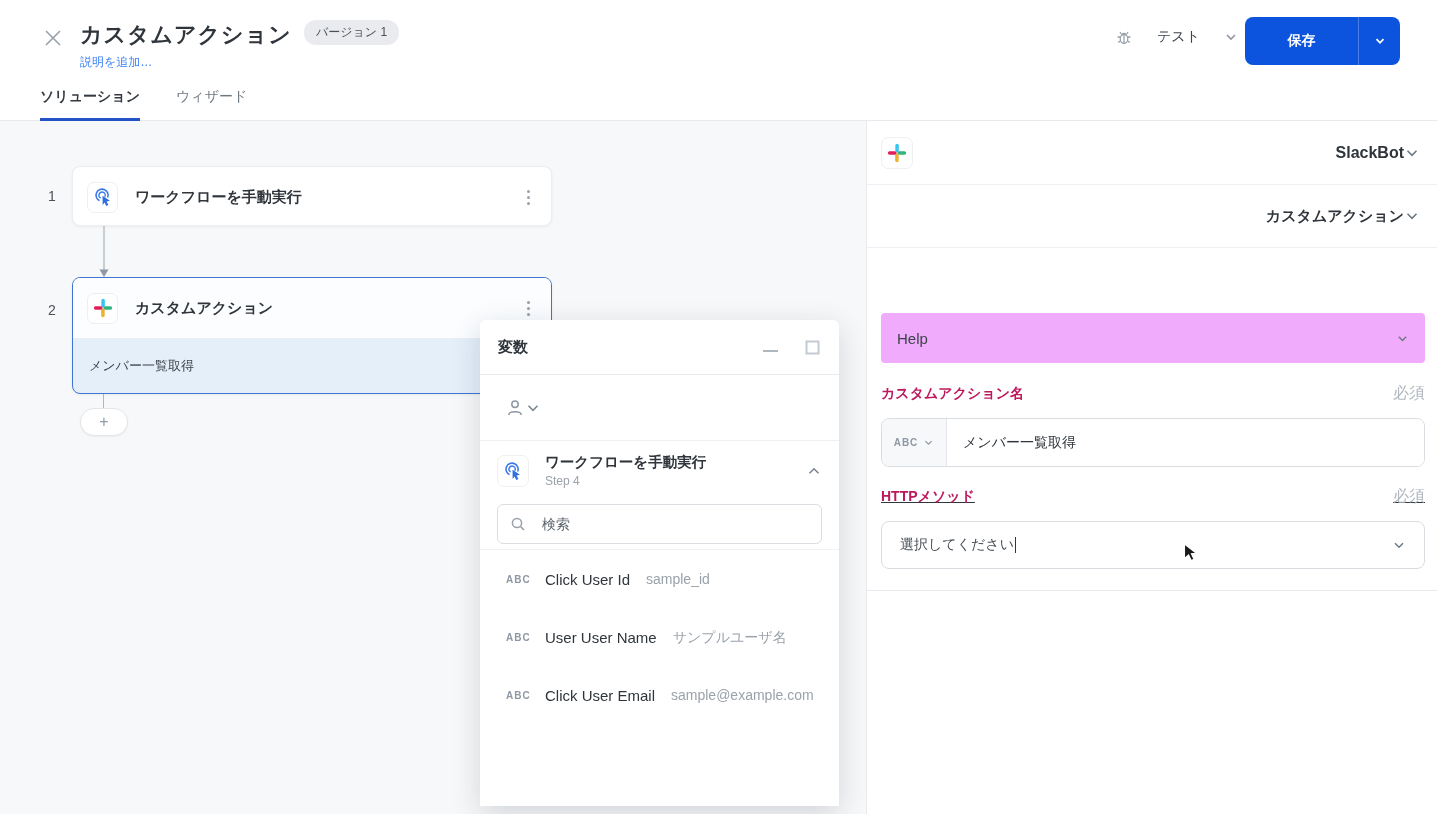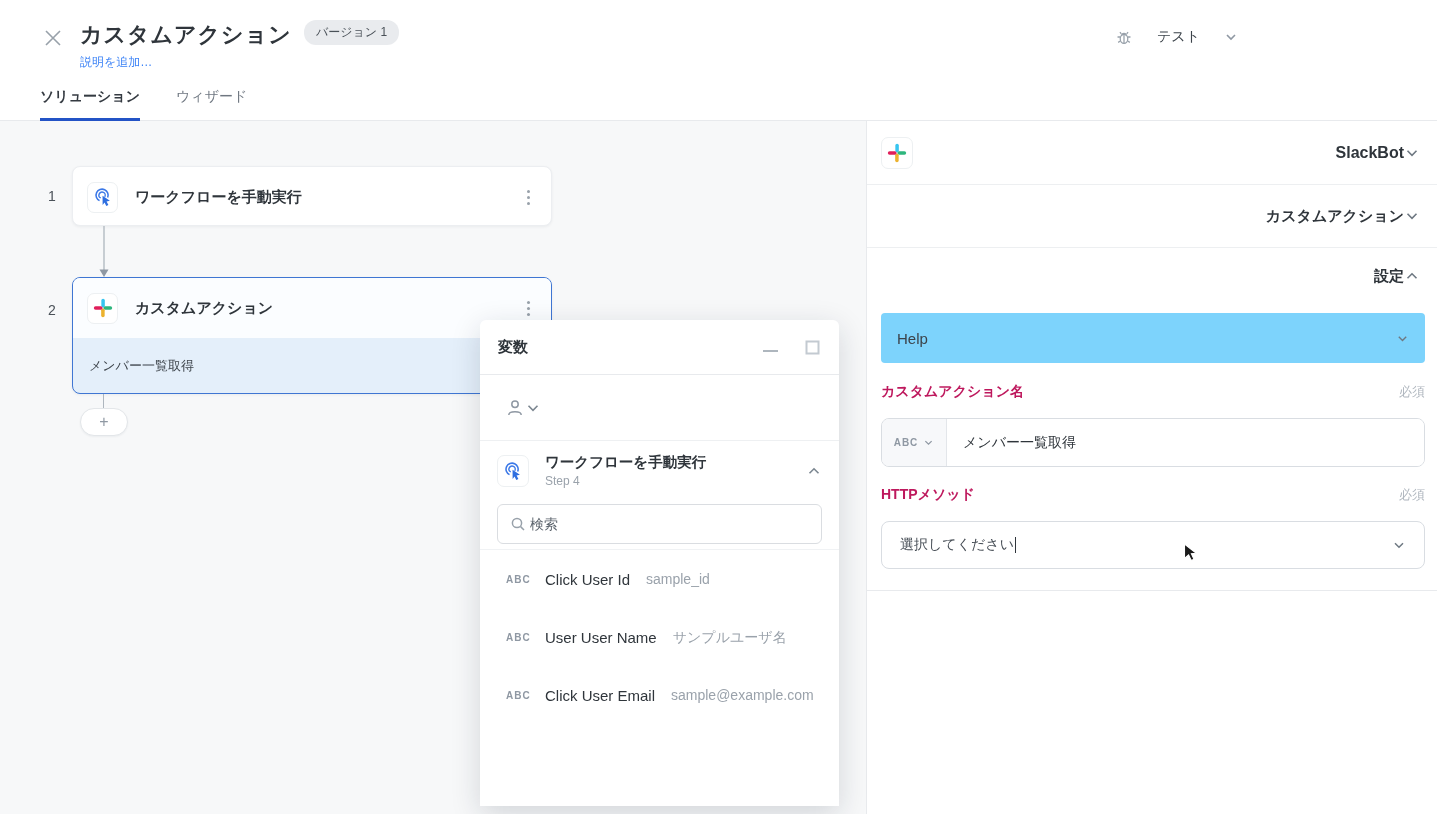--- a/index.html
+++ b/index.html
@@ -43,43 +43,43 @@
   .modal-header { height:55px; border-bottom:1px solid #E8EAED; display:flex; align-items:center; padding:0 18px; }
   .modal-title { font-size:15px; font-weight:700; color:#2F353B; flex:1; }
   .win-btn { width:18px; height:18px; margin-left:24px; color:#AEB6BE; cursor:pointer; display:flex; align-items:center; justify-content:center; }
   .var-section-row { height:66px; display:flex; align-items:center; padding:0 20px 0 25px; border-bottom:1px solid #EEF0F2; cursor:pointer; }
   .var-section-row .sec-label { margin-left:20px; font-size:15px; font-weight:700; color:#343A41; flex:1; }
   .step-section { padding:12px 17px 0 17px; }
   .step-section-head { display:flex; align-items:center; cursor:pointer; }
   .step-texts { margin-left:16px; flex:1; }
   .step-title { font-size:14.5px; font-weight:700; color:#2F353B; }
   .step-sub { font-size:12px; color:#9AA2AB; margin-top:2px; }
-  .search-box { margin-top:16px; height:40px; border:1px solid #DADDE1; border-radius:6px; display:flex; align-items:center; padding:0 12px; gap:4px; background:#fff; }
+  .search-box { margin-top:16px; height:40px; border:1px solid #DADDE1; border-radius:6px; display:flex; align-items:center; padding:0 12px; gap:16px; background:#fff; }
   .search-box input { border:none; outline:none; font-size:14px; color:#5C646D; width:100%; font-family:inherit; background:transparent; }
   .search-box input::placeholder { color:#5C646D; }
   .var-list { margin-top:5px; border-top:1px solid #F0F2F4; }
   .var-row { display:flex; align-items:center; padding:0 24px 0 26px; min-height:58px; cursor:pointer; }
   .abc-badge { font-size:10px; font-weight:700; letter-spacing:1px; color:#8F98A3; width:30px; flex:none; }
   .var-name { font-size:15px; color:#2F353B; margin-left:9px; white-space:nowrap; }
   .var-sample { font-size:14px; color:#9AA2AB; margin-left:16px; flex:1; min-width:0; word-break:break-all; line-height:1.3; }
 
   
   .inspector { position:absolute; top:121px; left:866px; width:571px; height:693px; background:#fff; border-left:1px solid #E8EAED; }
   .insp-row { display:flex; align-items:center; padding:0 17px 0 14px; border-bottom:1px solid #EDEFF1; cursor:pointer;text-align:right; }
   .insp-row-app { height:64px; }
   .insp-row-action { height:63px; }
   .insp-row-settings { height:56px; border-bottom:none; }
   .insp-app-label { margin-left:16px; font-size:16px; font-weight:700; color:#2F353B; flex:1; }
   .insp-sec-label { font-size:15px; font-weight:700; color:#2F353B; flex:1; }
   .chev { color:#6E7882; flex:none; display:flex; }
-  .help-box { position:absolute; left:14px; top:192px; width:544px; height:50px; background:#7dd3fc; border-radius:4px; display:flex; align-items:center; padding:0 16px; cursor:pointer; }
+  .help-box { position:absolute; left:14px; top:192px; width:544px; height:50px; background:#f0abfc; border-radius:4px; display:flex; align-items:center; padding:0 16px; cursor:pointer; }
   .help-label { font-size:15px; color:#3C434A; flex:1; }
   .field-label-row { position:absolute; left:14px; width:544px; display:flex; align-items:baseline; }
   .field-label { font-size:14px; font-weight:700; color:#be185d; flex:1; }
-  .required { font-size:13px; color:#B0B7BF;margin-left:22px; }
+  .required { font-size:16px; color:#B0B7BF;margin-left:22px; }
   .name-input { position:absolute; left:14px; top:297px; width:544px; height:49px; border:1px solid #D9DDE2; border-radius:8px; display:flex; overflow:hidden; background:#fff; }
   .type-seg { width:65px; background:#F7F8FA; border-right:1px solid #E3E6EA; display:flex; align-items:center; justify-content:center; gap:5px; color:#8F98A3; cursor:pointer; flex:none; }
   .type-seg .abc { font-size:10px; font-weight:700; letter-spacing:1px; }
   .name-input input { border:none; outline:none; flex:1; padding:0 16px; font-size:14px; color:#2F353B; font-family:inherit; }
   .select-box { position:absolute; left:14px; top:400px; width:544px; height:48px; border:1px solid #D9DDE2; border-radius:8px; background:#fff; display:flex; align-items:center; padding:0 18px; cursor:pointer; }
   .select-value { font-size:14px; color:#454C54; flex:1; display:flex; align-items:center; }
   .text-caret { display:inline-block; width:1.5px; height:16px; background:#2F353B; margin-left:1px; }
   .insp-divider { position:absolute; left:0; top:469px; width:571px; height:1px; background:#E8EAED; }
 
   .mouse-cursor { position:absolute; left:1183px; top:543px; z-index:20; pointer-events:none; }
@@ -111,20 +111,28 @@
       </svg>
     </span>
     <span class="test-label">テスト</span>
     <span class="chev">
       <svg width="14" height="14" viewBox="0 0 14 14" fill="none" stroke="#8F98A3" stroke-width="1.6">
           <path d="M3 5 L7 9 L11 5"></path>
         </svg>
     </span>
   </div>
 
+  <div class="save-split">
+    <div class="save-main">保存</div>
+    <div class="save-caret">
+      <svg width="14" height="14" viewBox="0 0 14 14" fill="none" stroke="#fff" stroke-width="1.8">
+          <path d="M3.5 5.2 L7 8.8 L10.5 5.2"></path>
+        </svg>
+    </div>
+  </div>
 </div>
 
 <div class="canvas">
 
   <div class="step-number" style="left:42px; top:67px;">1</div>
   <div class="step-card card1">
     <div class="card-head">
       <div class="icon-box">
         <svg width="22" height="22" viewBox="0 0 24 24" fill="none">
           <circle cx="11" cy="10" r="6.6" stroke="#3B78E7" stroke-width="1.7" stroke-dasharray="30 12" transform="rotate(115 11 10)"></circle>
@@ -192,28 +200,20 @@
 
   <div class="insp-row insp-row-action">
     <div class="insp-sec-label">カスタムアクション</div>
     <span class="chev">
       <svg width="16" height="16" viewBox="0 0 16 16" fill="none" stroke="currentColor" stroke-width="1.6">
           <path d="M3.5 5.8 L8 10.3 L12.5 5.8"></path>
         </svg>
     </span>
   </div>
 
-  <div class="insp-row insp-row-settings">
-    <div class="insp-sec-label">設定</div>
-    <span class="chev">
-      <svg width="16" height="16" viewBox="0 0 16 16" fill="none" stroke="currentColor" stroke-width="1.6">
-          <path d="M3.5 10.3 L8 5.8 L12.5 10.3"></path>
-        </svg>
-    </span>
-  </div>
 
   <div class="help-box">
     <div class="help-label">Help</div>
     <span class="chev">
       <svg width="13" height="13" viewBox="0 0 14 14" fill="none" stroke="#6E7882" stroke-width="1.5">
           <path d="M3 5.2 L7 9.2 L11 5.2"></path>
         </svg>
     </span>
   </div>
 
@@ -224,21 +224,21 @@
   <div class="name-input">
     <div class="type-seg">
       <span class="abc">ABC</span>
       <svg width="11" height="11" viewBox="0 0 14 14" fill="none" stroke="#8F98A3" stroke-width="1.6">
           <path d="M3 5.2 L7 9.2 L11 5.2"></path>
         </svg>
     </div>
     <input type="text" value="メンバー一覧取得" style="">
   </div>
 
-  <div class="field-label-row" style="top:365px;">
+  <div class="field-label-row" style="top:365px;text-decoration:underline;">
     <div class="field-label">HTTPメソッド</div>
     <div class="required">必須</div>
   </div>
   <div class="select-box">
     <div class="select-value">
       <span>選択してください</span>
       <span class="text-caret"></span>
     </div>
     <span class="chev">
       <svg width="14" height="14" viewBox="0 0 14 14" fill="none" stroke="#6E7882" stroke-width="1.5">

